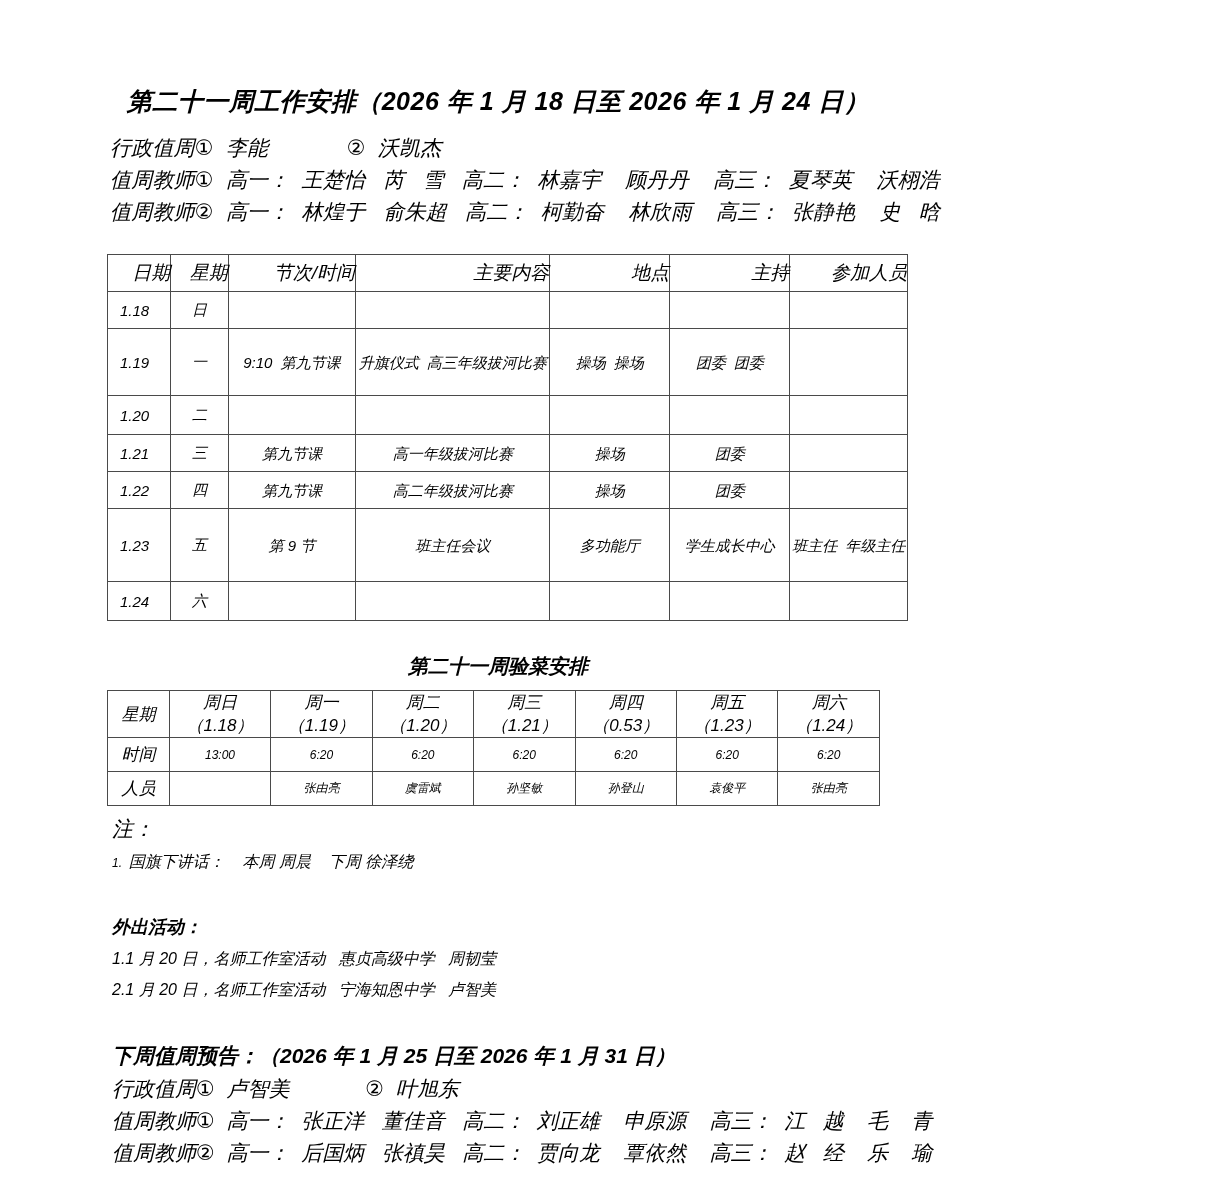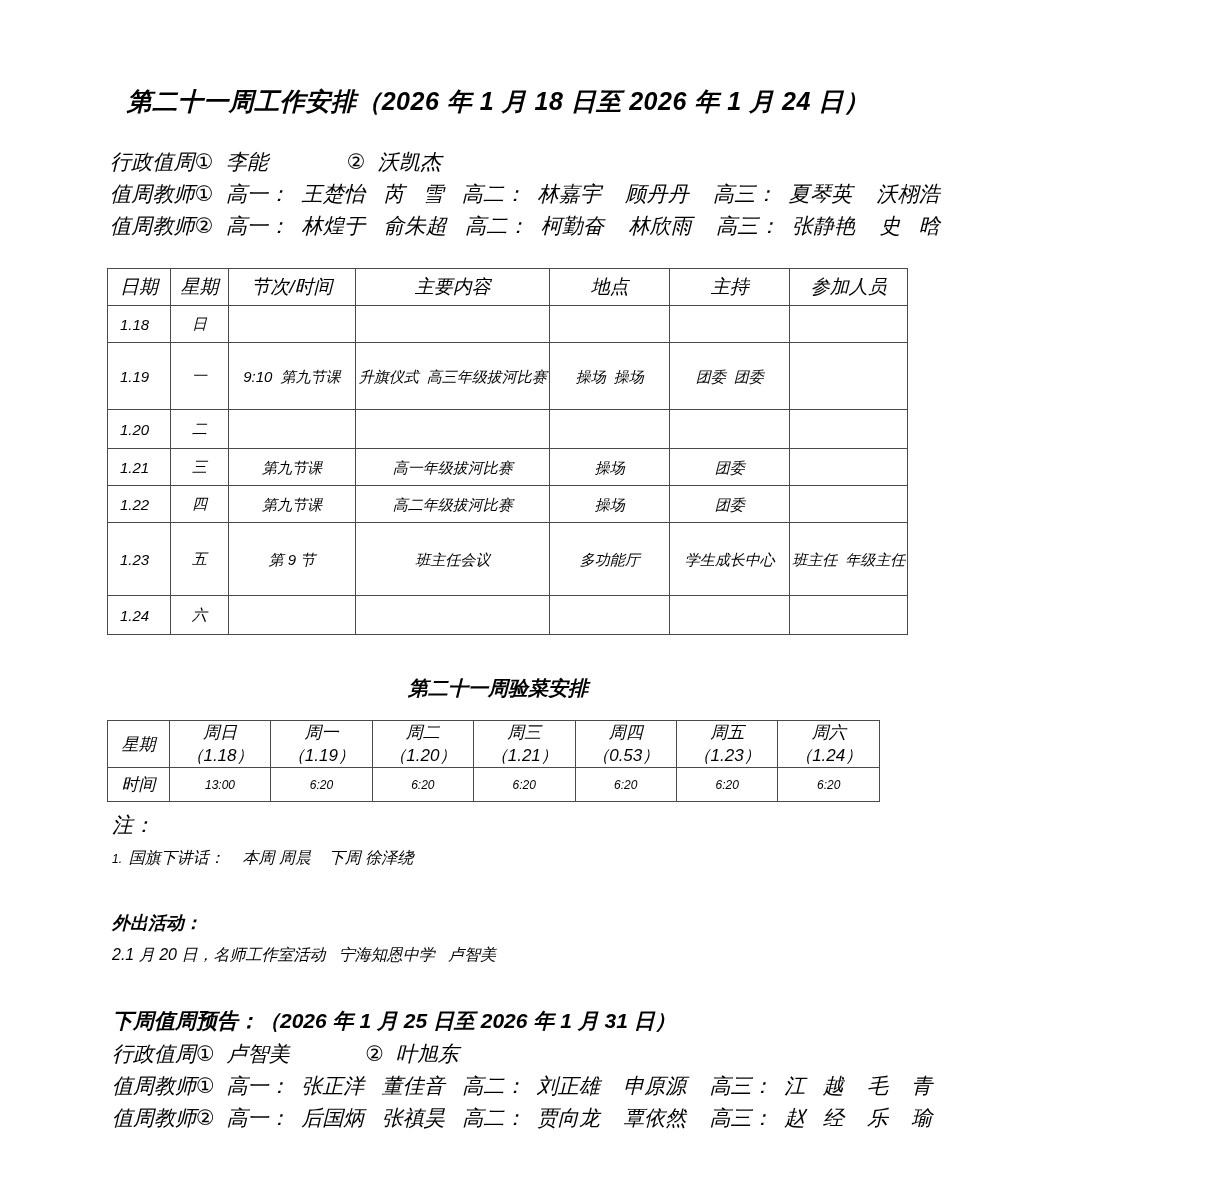--- a/index.html
+++ b/index.html
@@ -29,21 +29,21 @@
     font-size: 25px;
     font-weight: bold;
     letter-spacing: 0.5px;
     margin: 0;
     padding-top: 86px;
     line-height: 1.2;
   }
 
   
   .duty-block {
-    margin-top: 30px;
+    margin-top: 16px;
     padding-left: 110px;
     padding-right: 80px;
   }
   .duty-line {
     font-size: 21px;
     line-height: 32px;
     white-space: pre;
     letter-spacing: 0.2px;
   }
 
@@ -60,21 +60,21 @@
   }
   table.grid th, table.grid td {
     border: 1px solid #4a4a4a;
     font-weight: normal;
     vertical-align: middle;
     padding: 0;
   }
   table.grid th {
     font-size: 19px;
     height: 36px;
-    text-align: center;
+    text-align: right;
   }
   table.grid td {
     font-size: 15px;
     text-align: center;
   }
   .c-date {
     text-align: left !important;
     padding-left: 12px !important;
     font-size: 14px;
   }
@@ -89,21 +89,21 @@
   .row-h36 td { height: 36px; }
   .row-h66 td { height: 66px; }
   .row-h38 td { height: 38px; }
   .row-h72 td { height: 72px; }
 
   
   .sub-title {
     text-align: center;
     font-size: 20px;
     font-weight: bold;
-    margin: 8px;
+    margin: 0;
     padding-top: 32px;
     padding-bottom: 10px;
   }
 
   
   .table-wrap-insp {
     padding-left: 107px;
     padding-right: 116px;
   }
   table.grid2 {
@@ -450,34 +450,45 @@
           <tr>
             <td class="lbl">时间</td>
             <td>13:00</td>
             <td>6:20</td>
             <td>6:20</td>
             <td>6:20</td>
             <td>6:20</td>
             <td>6:20</td>
             <td>6:20</td>
           </tr>
+          <tr>
+            <td class="lbl">人员</td>
+            <td></td>
+            <td>张由亮</td>
+            <td>虞雷斌</td>
+            <td>孙坚敏</td>
+            <td>孙登山</td>
+            <td>袁俊平</td>
+            <td>张由亮</td>
+          </tr>
         </tbody>
     </table>
   </div>
 
   <div class="notes">
     <div class="notes-title">注：</div>
     <div>
         <div class="note-item"><span class="note-num">1.  </span><span>国旗下讲话：    本周 周晨    下周 徐泽绕</span></div>
       </div>
   </div>
 
   <div class="outing">
     <div class="outing-title">外出活动：</div>
     <div>
+        <div class="outing-item">1.1 月 20 日，名师工作室活动   惠贞高级中学   周韧莹</div>
         <div class="outing-item">2.1 月 20 日，名师工作室活动   宁海知恩中学   卢智美</div>
       </div>
   </div>
 
   <div class="nextweek">
     <div class="nextweek-title">下周值周预告：（2026 年 1 月 25 日至 2026 年 1 月 31 日）</div>
     <div class="nextweek-line">行政值周①  卢智美             ②  叶旭东</div>
     <div class="nextweek-line">值周教师①  高一：  张正洋   董佳音   高二：  刘正雄    申原源    高三：  江   越    毛    青</div>
     <div class="nextweek-line">值周教师②  高一：  后国炳   张禛昊   高二：  贾向龙    覃依然    高三：  赵   经    乐    瑜</div>
   </div>

